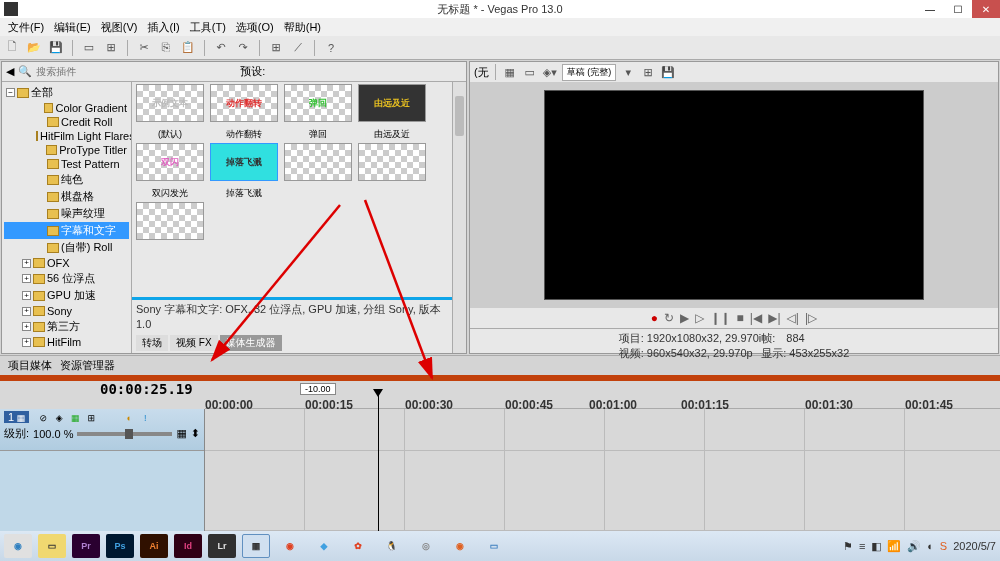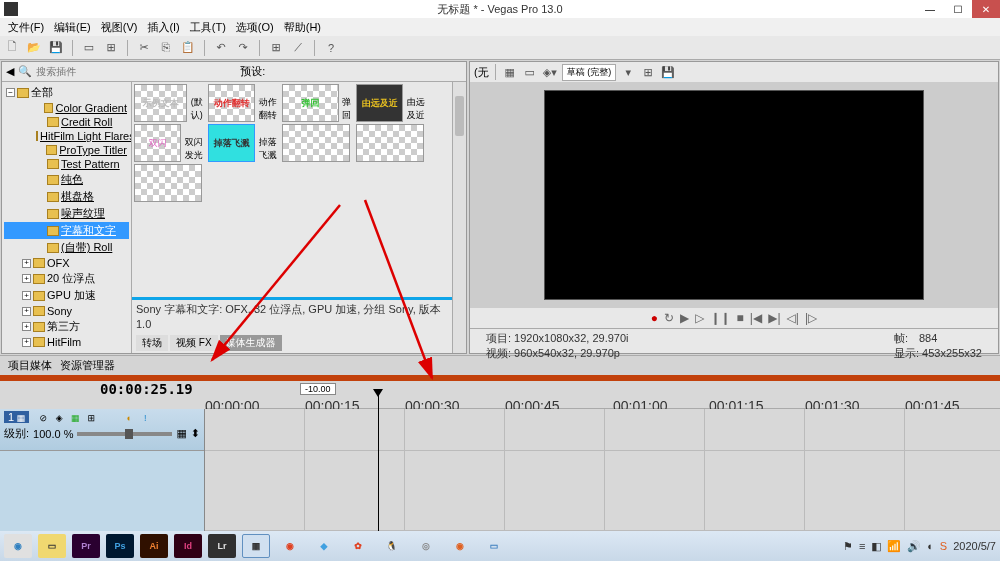--- a/index.html
+++ b/index.html
@@ -20,52 +20,52 @@
 .panel-left { width: 466px; display: flex; flex-direction: column; background: #e8e8e8; border: 1px solid #999; margin: 1px; }
 .panel-search { display: flex; align-items: center; padding: 2px 4px; gap: 4px; border-bottom: 1px solid #aaa; height: 20px; }
 .panel-search input { flex: 0 0 100px; border: none; background: transparent; color: #999; outline: none; font-size: 10px; }
 .panel-body { display: flex; flex: 1; overflow: hidden; }
 .tree { width: 130px; background: #e8e8e8; overflow-y: auto; border-right: 1px solid #aaa; padding: 2px; }
 .tree-item { display: flex; align-items: center; gap: 2px; padding: 1px 2px; white-space: nowrap; cursor: pointer; font-size: 10px; }
 .tree-item .exp { width: 9px; height: 9px; border: 1px solid #888; display: inline-flex; align-items: center; justify-content: center; font-size: 8px; line-height: 1; background: #fff; }
 .tree-item .folder { width: 12px; height: 10px; background: #e8c050; border: 1px solid #a88020; }
 .tree-item.selected { background: #3399ff; color: #fff; }
 .tree-item.indent1 { padding-left: 18px; }
-.tree-item.indent2 { padding-left: 30px; text-decoration: underline; }
+.tree-item.indent2 { padding-left: 30px; }
 
 .presets { flex: 1; display: flex; flex-direction: column; }
 .presets-grid { flex: 1; overflow-y: auto; padding: 2px; display: flex; flex-wrap: wrap; gap: 2px; align-content: flex-start; }
-.preset { width: 72px; display: flex; flex-direction: row; align-items: flex-end; gap: 0; cursor: pointer; }
+.preset { width: 72px; display: flex; flex-direction: column; align-items: center; gap: 6px; cursor: pointer; }
 .preset .thumb { width: 68px; height: 38px; background-image: repeating-conic-gradient(#ccc 0% 25%, #fff 0% 50%); background-size: 12px 12px; display: flex; align-items: center; justify-content: center; font-size: 9px; border: 1px solid #999; }
 .preset .label { font-size: 9px; text-align: center; }
 .preset.selected .thumb { border: 1px solid #3399ff; }
 .presets-info { padding: 2px 4px; font-size: 9px; color: #333; line-height: 1.3; border-top: 3px solid #0ea5e9; }
 .presets-tabs { display: flex; gap: 2px; padding: 2px 4px; }
 .presets-tabs > span { padding: 1px 6px; background: #ddd; font-size: 10px; cursor: pointer; }
 .presets-tabs > span.active { background: #999; color: #fff; }
 
 .panel-right { flex: 1; display: flex; flex-direction: column; background: #e8e8e8; border: 1px solid #999; margin: 1px; }
 .preview-toolbar { display: flex; align-items: center; gap: 4px; padding: 2px 4px; height: 20px; }
 .preview-sel { border: 1px solid #aaa; padding: 1px 4px; font-size: 9px; background: #fff; }
 .preview-area { flex: 1; display: flex; align-items: center; justify-content: center; background: #ccc; padding: 8px; }
 .preview-video { width: 380px; height: 210px; background: #000; border: 1px solid #555; }
 .transport { display: flex; align-items: center; justify-content: center; gap: 6px; padding: 3px; color: #666; }
 .transport > span { cursor: pointer; font-size: 12px; }
 .rec { color: #c00; }
-.preview-info { display: flex; justify-content: space-between; padding: 2px 16px; font-size: 9px; color: #333; border-top: 1px solid #aaa; }
+.preview-info { display: flex; justify-content: center; padding: 2px 8px; font-size: 9px; color: #333; border-top: 1px solid #aaa; }
 
 .project-tabs { display: flex; gap: 8px; padding: 2px 8px; font-size: 10px; border-top: 1px solid #aaa; }
 .project-tabs > span { cursor: pointer; }
 
 .timeline-area { height: 175px; display: flex; flex-direction: column; border-top: 6px solid #c2410c; background: #d8d8d8; }
 .timecode-row { height: 20px; display: flex; align-items: center; position: relative; }
 .timecode { color: #000; font-size: 14px; font-weight: bold; font-family: monospace; margin-left: 100px; }
 .rate-badge { position: absolute; left: 300px; background: #fff; border: 1px solid #888; padding: 0 4px; font-size: 9px; }
 .ruler { height: 16px; position: relative; margin-left: 205px; background: #d8d8d8; border-bottom: 1px solid #aaa; }
-.ruler-tick { position: absolute; font-size: 14px; color: #333; top: 1px; }
+.ruler-tick { position: absolute; font-size: 12px; color: #333; top: 1px; font-weight: bold; }
 .tracks { flex: 1; display: flex; }
 .track-headers { width: 205px; background: #c0d8e8; border-right: 1px solid #888; }
 .track-header { height: 42px; border-bottom: 1px solid #999; padding: 2px 4px; position: relative; background: linear-gradient(#c8dcec, #b0cce0); }
 .track-header .track-num { background: #3060a0; color: #fff; display: inline-block; padding: 0 4px; font-size: 9px; }
 .track-header .icons { display: inline-flex; gap: 2px; margin-left: 4px; }
 .track-header .icons > span { width: 14px; height: 12px; display: inline-flex; align-items: center; justify-content: center; font-size: 9px; cursor: pointer; }
 .track-header .level-row { display: flex; align-items: center; gap: 4px; margin-top: 2px; font-size: 9px; }
 .track-header .slider { flex: 1; height: 4px; background: #888; position: relative; }
 .track-header .slider::after { content: ''; position: absolute; left: 50%; top: -3px; width: 8px; height: 10px; background: #555; }
 .track-content { flex: 1; position: relative; background: #d8d8d8; }
@@ -202,21 +202,21 @@
               <span>(自带) Roll</span>
             </div>
             <div class="tree-item indent1">
               <span class="exp">+</span>
               <span class="folder"></span>
               <span>OFX</span>
             </div>
             <div class="tree-item indent1">
               <span class="exp">+</span>
               <span class="folder"></span>
-              <span>20 位浮点</span>
+              <span>56 位浮点</span>
             </div>
             <div class="tree-item indent1">
               <span class="exp">+</span>
               <span class="folder"></span>
               <span>GPU 加速</span>
             </div>
             <div class="tree-item indent1">
               <span class="exp">+</span>
               <span class="folder"></span>
               <span>Sony</span>
@@ -245,21 +245,21 @@
             </div>
             <div class="preset">
               <div class="thumb" style="color:#30c030;font-weight:bold">弹回</div>
               <div class="label">弹回</div>
             </div>
             <div class="preset">
               <div class="thumb" style="background:#333;color:#e8c020;font-weight:bold">由远及近</div>
               <div class="label">由远及近</div>
             </div>
             <div class="preset">
-              <div class="thumb" style="color:#e060c0;font-weight:normal">双闪</div>
+              <div class="thumb" style="color:#e060c0;font-weight:bold">双闪</div>
               <div class="label">双闪发光</div>
             </div>
             <div class="preset selected">
               <div class="thumb" style="background:#30e0e0;color:#333;font-weight:bold">掉落飞溅</div>
               <div class="label">掉落飞溅</div>
             </div>
             <div class="preset">
               <div class="thumb" style="color:#888;font-weight:bold"></div>
               <div class="label"></div>
             </div>
@@ -333,22 +333,22 @@
 <div class="timeline-area">
   <div class="timecode-row">
     <div class="timecode">00:00:25.19</div>
     <div class="rate-badge">-10.00</div>
   </div>
   <div class="ruler" id="ruler">
       <span class="ruler-tick" style="left: 0px;">00:00:00</span>
       <span class="ruler-tick" style="left: 100px;">00:00:15</span>
       <span class="ruler-tick" style="left: 200px;">00:00:30</span>
       <span class="ruler-tick" style="left: 300px;">00:00:45</span>
-      <span class="ruler-tick" style="left: 408px;">00:01:00</span>
-      <span class="ruler-tick" style="left: 504px; text-align: right;">00:01:15</span>
+      <span class="ruler-tick" style="left: 384px;">00:01:00</span>
+      <span class="ruler-tick" style="left: 476px; text-align: right;">00:01:15</span>
       <span class="ruler-tick" style="left: 600px;">00:01:30</span>
       <span class="ruler-tick" style="left: 700px;">00:01:45</span>
     </div>
   <div class="tracks">
     <div class="track-headers">
       <div class="track-header">
         <span class="track-num"><span>1</span> ▦</span>
         <span class="icons">
           <span>⊘</span>
           <span>◈</span>

